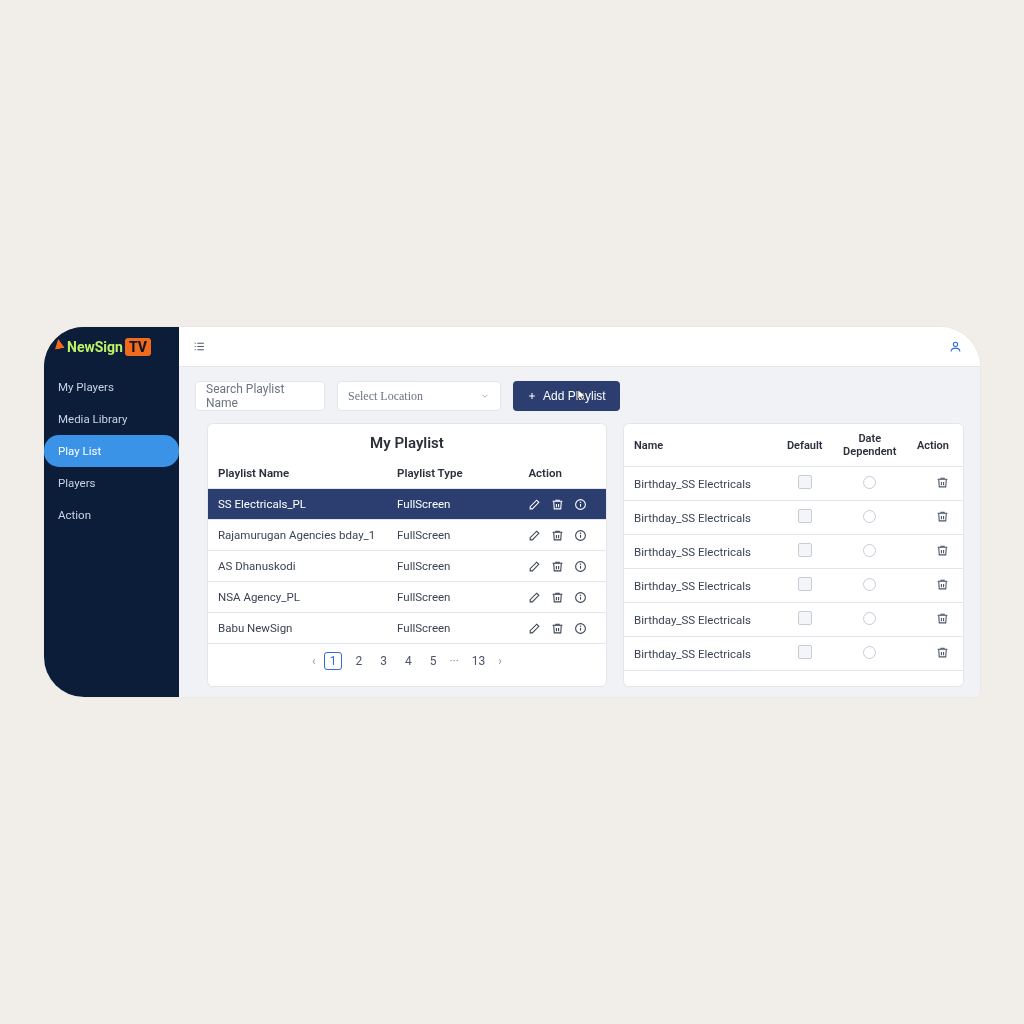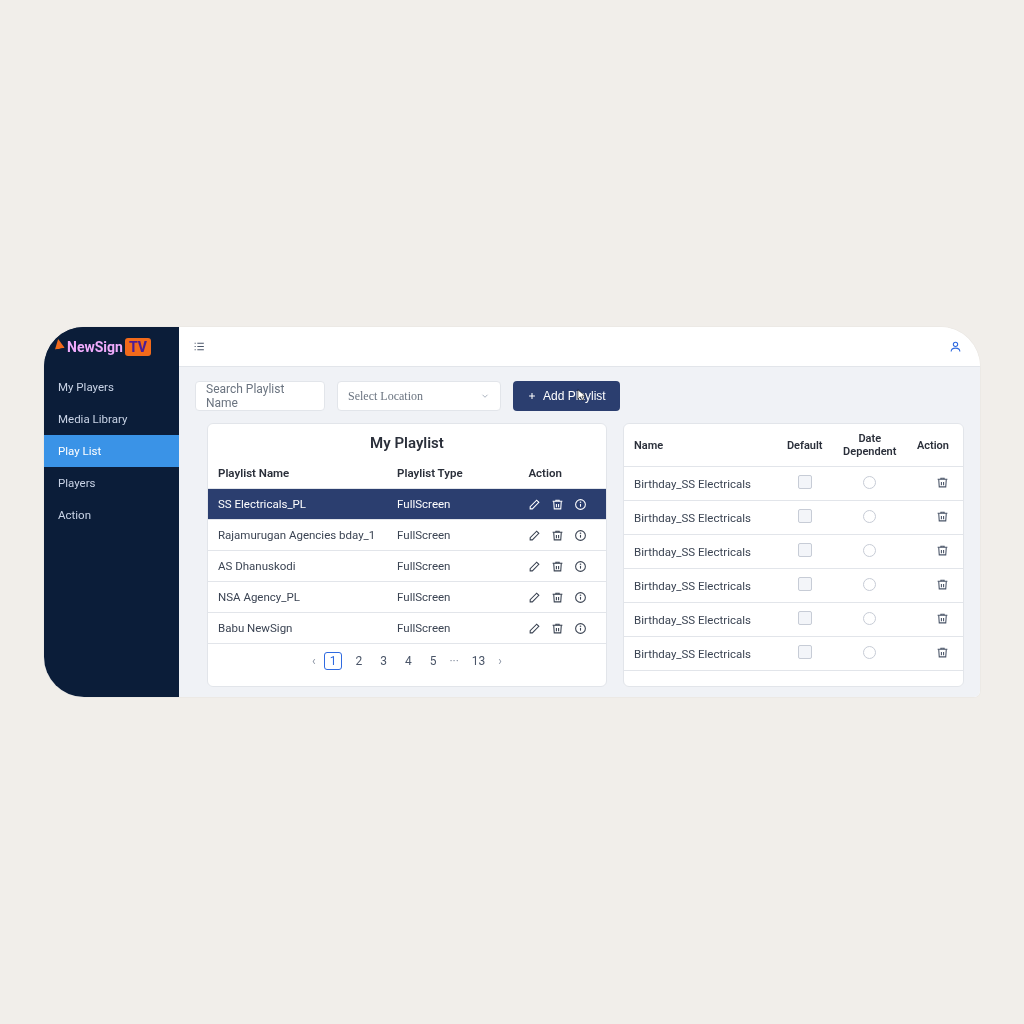--- a/index.html
+++ b/index.html
@@ -39,37 +39,37 @@
   .sidebar{
     width:135px;background:var(--sidebar-bg);color:#eaf0fa;
     display:flex;flex-direction:column;
     flex-shrink:0;
   }
   .logo{
     height:40px;display:flex;align-items:center;padding:0 10px;
     background:var(--sidebar-bg);
     font-weight:700;font-size:14px;color:#fff;
   }
-  .logo .mark{color:#f0abfc;text-align:center;}
+  .logo .mark{color:#bef264;text-align:center;}
   .logo .tv{
-    background:var(--brand-orange);color:#4c1d95;
+    background:var(--brand-orange);color:#0f172a;
     padding:1px 4px;border-radius:3px;margin-left:2px;
     font-weight:800;
   }
   .logo .dot{
     width:10px;height:10px;background:var(--brand-orange);
     display:inline-block;margin-right:3px;vertical-align:top;
     clip-path:polygon(0 100%,50% 0,100% 100%);
     transform:translateY(-3px) rotate(-10deg);
   }
   .nav{display:flex;flex-direction:column;padding-top:4px;}
   .nav-item{
     padding:9px 14px;font-size:11.5px;color:#c9d3e6;cursor:pointer;
   }
-  .nav-item.active{background:var(--sidebar-active);color:#fff;}
+  .nav-item.active{background:var(--sidebar-active);color:#fff;border-radius:15px;}
   .main{
     flex:1;display:flex;flex-direction:column;min-width:0;
   }
   .topbar{
     height:40px;background:#fff;border-bottom:1px solid var(--border);
     display:flex;align-items:center;justify-content:space-between;
     padding:0 18px 0 14px;
   }
   .icon-btn{display:inline-flex;align-items:center;justify-content:center;color:#4a5568;}
   .content{

